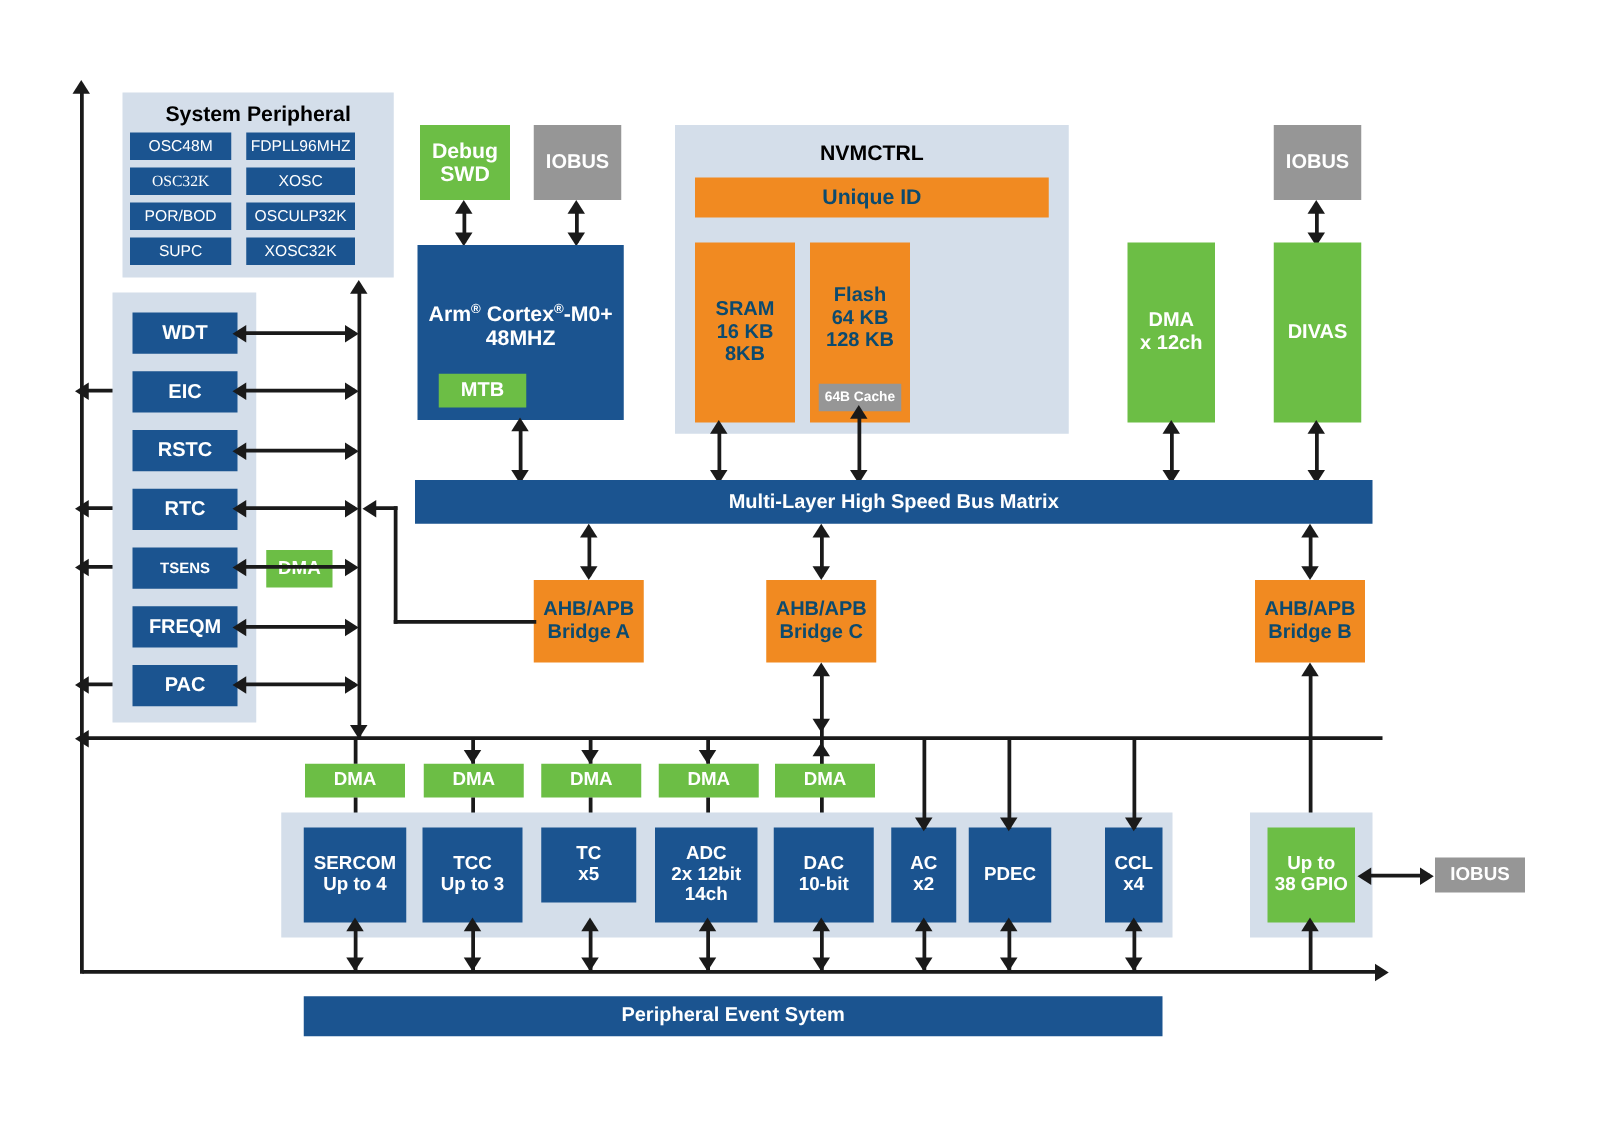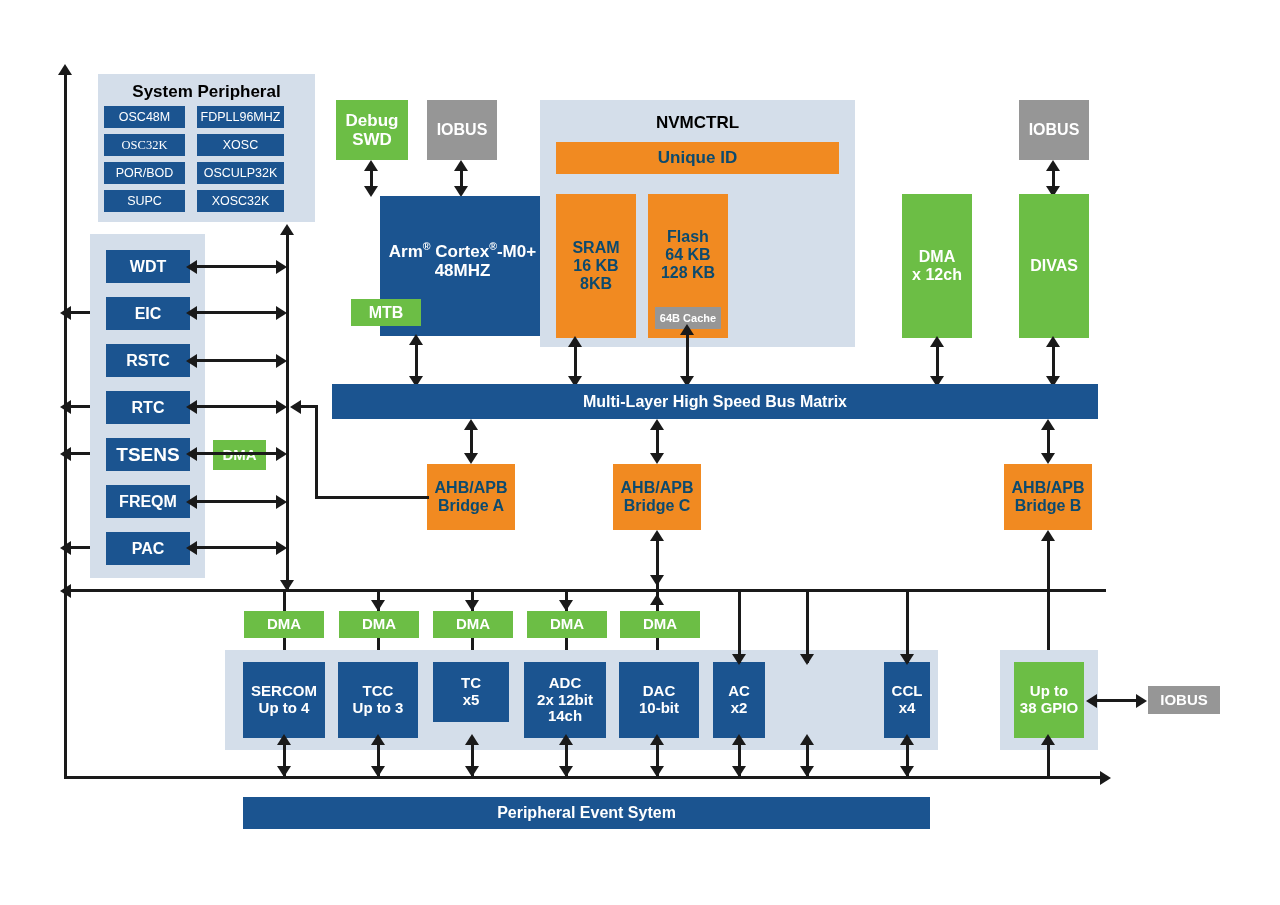--- a/index.html
+++ b/index.html
@@ -101,21 +101,21 @@
   </div>
   <div class="box blue" style="left:106px; top:297px; width:84px; height:33px; font-size:16px;">
     <span>EIC</span>
   </div>
   <div class="box blue" style="left:106px; top:344px; width:84px; height:33px; font-size:16px;">
     <span>RSTC</span>
   </div>
   <div class="box blue" style="left:106px; top:391px; width:84px; height:33px; font-size:16px;">
     <span>RTC</span>
   </div>
-  <div class="box blue" style="left:106px; top:438px; width:84px; height:33px; font-size:19px;">
+  <div class="box blue" style="left:106px; top:438px; width:84px; height:33px; font-size:12px;">
     <span>TSENS</span>
   </div>
   <div class="box blue" style="left:106px; top:485px; width:84px; height:33px; font-size:16px;">
     <span>FREQM</span>
   </div>
   <div class="box blue" style="left:106px; top:532px; width:84px; height:33px; font-size:16px;">
     <span>PAC</span>
   </div>
 
   <div class="box green" style="left:213px; top:440px; width:53px; height:30px; font-size:15px;">
@@ -160,21 +160,21 @@
 
   <div class="ln vl" style="left:370px; top:168px; height:26px;"></div>
   <div class="ar au" style="left:364px; top:160px;"></div>
   <div class="ar ad" style="left:364px; top:186px;"></div>
 
   <div class="ln vl" style="left:460px; top:168px; height:26px;"></div>
   <div class="ar au" style="left:454px; top:160px;"></div>
   <div class="ar ad" style="left:454px; top:186px;"></div>
 
   <div class="box blue" style="left:334px; top:196px; width:165px; height:140px; font-size:17px;
-              justify-content:flex-start; padding-top:46px;margin-left:46px;">
+              justify-content:flex-start; padding-top:46px;">
     <span>Arm<sup>®</sup> Cortex<sup>®</sup>-M0+</span>
     <span>48MHZ</span>
   </div>
   <div class="box green" style="left:351px; top:299px; width:70px; height:27px; font-size:16px;">
     <span>MTB</span>
   </div>
 
   <div class="ln vl" style="left:415px; top:342px; height:42px;"></div>
   <div class="ar au" style="left:409px; top:334px;"></div>
   <div class="ar ad" style="left:409px; top:376px;"></div>
@@ -327,20 +327,23 @@
     <span>14ch</span>
   </div>
   <div class="box blue" style="left:619px; top:662px; width:80px; height:76px; font-size:15px;">
     <span>DAC</span>
     <span>10-bit</span>
   </div>
   <div class="box blue" style="left:713px; top:662px; width:52px; height:76px; font-size:15px;">
     <span>AC</span>
     <span>x2</span>
   </div>
+  <div class="box blue" style="left:775px; top:662px; width:66px; height:76px; font-size:15px;">
+    <span>PDEC</span>
+  </div>
   <div class="box blue" style="left:884px; top:662px; width:46px; height:76px; font-size:15px;">
     <span>CCL</span>
     <span>x4</span>
   </div>
 
   <div class="ln vl" style="left:283px; top:740px; height:38px;"></div>
   <div class="ar au" style="left:277px; top:734px;"></div>
   <div class="ar ad" style="left:277px; top:766px;"></div>
 
   <div class="ln vl" style="left:377px; top:740px; height:38px;"></div>

